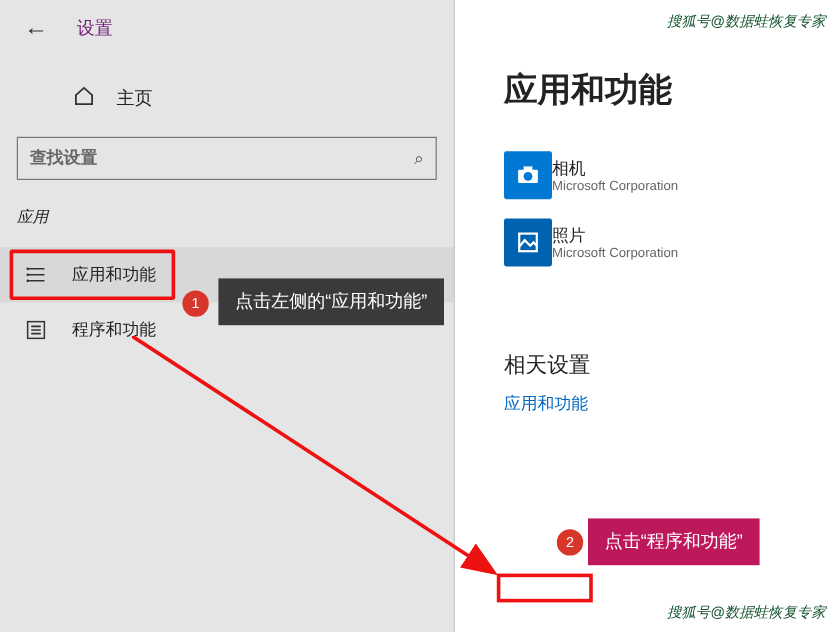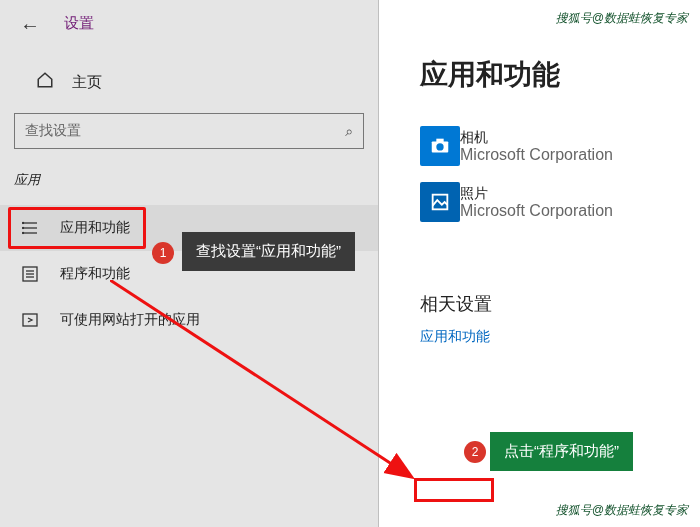--- a/index.html
+++ b/index.html
@@ -1,50 +1,50 @@
 <!DOCTYPE html>
 <html><head>
 <meta charset="utf-8">
 <style>
   * { margin: 0; padding: 0; box-sizing: border-box; font-family: "Microsoft YaHei", "Segoe UI", sans-serif; }
   body { width: 700px; height: 527px; background: #fff; overflow: hidden; position: relative; }
   .sidebar { width: 378px; height: 527px; background: #e5e5e5; float: left; position: relative; }
   .topbar { display: flex; align-items: center; padding: 12px 20px 8px; gap: 24px; }
   .back-btn { font-size: 20px; color: #333; }
   .title-settings { font-size: 15px; color: #701a75; }
-  .home-row { display: flex; align-items: center; padding: 28px 0 10px 36px; gap: 18px; }
+  .home-row { display: flex; align-items: center; padding: 28px 0 10px 24px; gap: 18px; margin-left: 37px; }
   .home-icon svg { width: 18px; height: 18px; }
   .home-label { font-size: 15px; color: #222; }
   .search-wrap { margin: 10px 14px 16px; border: 1px solid #777; height: 36px; display: flex; align-items: center; padding: 0 10px; justify-content: space-between; background: #e5e5e5; }
-  .search-placeholder { color: #666; font-size: 14px; }
+  .search-placeholder { color: #666; font-size: 14px; font-weight: bold; }
   .search-icon { color: #555; font-size: 14px; }
   .section-label { font-size: 13px; color: #222; padding: 6px 14px 16px; font-style: italic; }
   .nav-item { display: flex; align-items: center; padding: 14px 0 14px 20px; gap: 20px; position: relative; }
   .nav-item .icon { width: 20px; display: flex; justify-content: center; color: #333; }
   .nav-item .label { font-size: 14px; color: #222; }
   .nav-selected { background: #d8d8d8; }
   .nav-red-box { position: absolute; border: 3px solid #e11; left: 8px; right: 232px; top: 2px; bottom: 2px; border-radius: 2px; pointer-events: none; }
   .badge { width: 22px; height: 22px; border-radius: 50%; background: #d9362b; color: #fff; font-size: 12px; display: flex; align-items: center; justify-content: center; position: absolute; }
   .badge1 { left: 152px; top: 242px; }
   .tooltip1 { position: absolute; left: 182px; top: 232px; background: #3a3a3a; color: #fff; font-size: 15px; padding: 10px 14px; white-space: nowrap; z-index: 5; }
   .content { margin-left: 378px; padding: 0 0 0 6px; position: relative; height: 527px; }
   .divider { position: absolute; left: 378px; top: 0; width: 1px; height: 527px; background: #bfbfbf; }
   .h1 { font-size: 28px; font-weight: 600; color: #222; padding: 56px 0 24px 36px; }
   .app-row { display: flex; align-items: center; padding: 8px 0 8px 36px; }
   .app-icon { width: 40px; height: 40px; border-radius: 2px; display: flex; align-items: center; justify-content: center; color: #fff; flex-shrink: 0; }
   .app-icon.blue { background: #0078d4; }
   .app-icon.orange { background: #f25022; }
   .app-icon.blue2 { background: #0063b1; }
   .app-name { font-size: 14px; color: #222; line-height: 1.3; }
-  .app-sub { font-size: 16px; color: #666; }
+  .app-sub { font-size: 11px; color: #666; }
   .related-h { font-size: 18px; color: #222; padding: 62px 0 10px 36px; }
   .related-link { font-size: 14px; color: #0067c0; margin-left: 36px; display: inline-block; padding: 2px 0; }
   .red-box2 { position: absolute; border: 3px solid #e11; left: 414px; top: 478px; width: 80px; height: 24px; pointer-events: none; }
   .badge2 { left: 464px; top: 441px; z-index: 4; }
-  .tooltip2 { position: absolute; left: 490px; top: 432px; background: #15803d; color: #fff; font-size: 15px; padding: 10px 14px; white-space: nowrap; z-index: 5; }
+  .tooltip2 { position: absolute; left: 490px; top: 432px; background: #be185d; color: #fff; font-size: 15px; padding: 10px 14px; white-space: nowrap; z-index: 5; }
   .arrow { position: absolute; pointer-events: none; z-index: 3; }
   .watermark { position: absolute; right: 12px; color: #14532d; font-size: 12px; font-style: italic; }
   .wm1 { top: 10px; }
   .wm2 { bottom: 8px; }
 </style>
 </head>
 <body>
 
 <div class="sidebar">
   <div class="topbar">
@@ -88,29 +88,20 @@
       <svg width="16" height="16" viewBox="0 0 16 16" stroke="#333" stroke-width="1.3" fill="none">
           <rect x="1" y="1" width="14" height="14"></rect>
           <line x1="4" y1="5" x2="12" y2="5"></line>
           <line x1="4" y1="8" x2="12" y2="8"></line>
           <line x1="4" y1="11" x2="12" y2="11"></line>
         </svg>
     </span>
     <span class="label">程序和功能</span>
   </div>
 
-  <div class="nav-item">
-    <span class="icon">
-      <svg width="16" height="16" viewBox="0 0 16 16" stroke="#333" stroke-width="1.3" fill="none">
-          <rect x="1" y="2" width="14" height="12"></rect>
-          <polyline points="6,6 10,8 6,10"></polyline>
-        </svg>
-    </span>
-    <span class="label">可使用网站打开的应用</span>
-  </div>
 
 
 </div>
 
 <div class="divider"></div>
 
 <div class="content">
   <div class="h1">应用和功能</div>
 
   <div class="app-row">
@@ -139,21 +130,21 @@
       <div class="app-name">照片</div>
       <div class="app-sub">Microsoft Corporation</div>
     </div>
   </div>
 
   <div class="related-h">相天设置</div>
   <a class="related-link">应用和功能</a>
 </div>
 
 <div class="badge badge1">1</div>
-<div class="tooltip1">查找设置“应用和功能”</div>
+<div class="tooltip1">点击左侧的“应用和功能”</div>
 
 <svg class="arrow" style="left:110px; top:280px;" width="350" height="220">
   <defs>
       <marker id="ah" markerWidth="12" markerHeight="12" refX="8" refY="4" orient="auto">
         <polygon points="0,0 10,4 0,8" fill="#e11"></polygon>
       </marker>
     </defs>
   <line x1="0" y1="0" x2="300" y2="196" stroke="#e11" stroke-width="3" marker-end="url(#ah)"></line>
 </svg>
 

